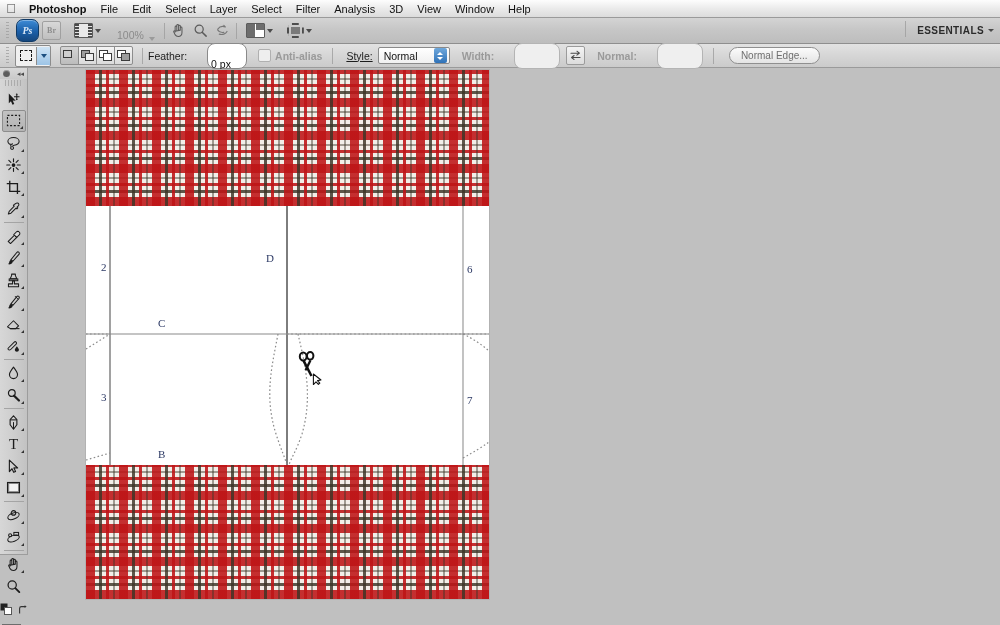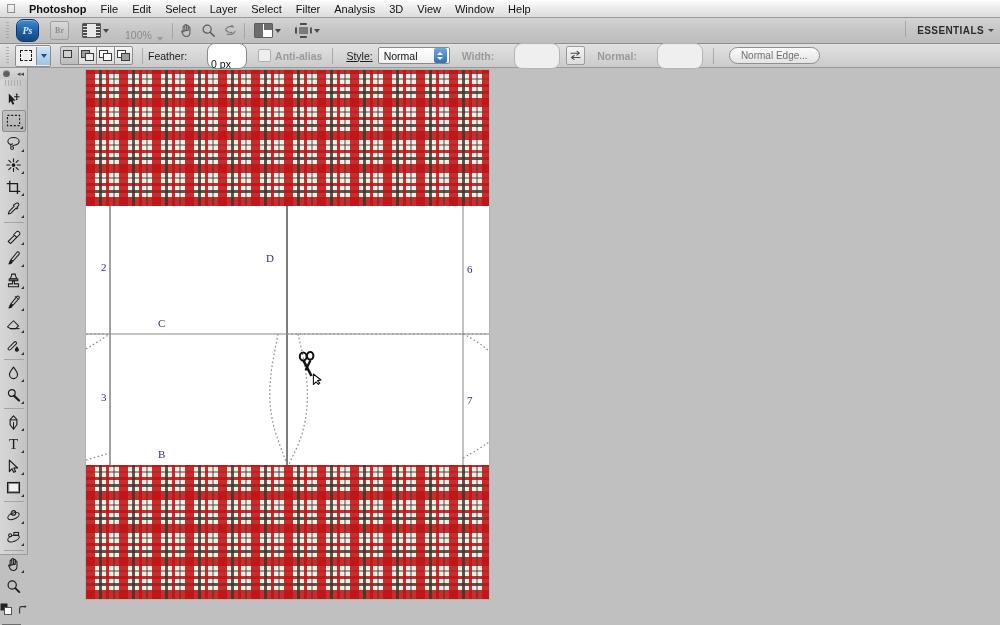--- a/index.html
+++ b/index.html
@@ -293,21 +293,21 @@
     <div class="mi">View</div>
     <div class="mi">Window</div>
     <div class="mi">Help</div>
     <div class="menubar-right"></div>
   </div>
 
   <div class="appbar">
     <div class="grip"></div>
     <div class="ps-badge">Ps</div>
 
-    <div class="ab-btn" style="margin-left:8px;">
+    <div class="ab-btn" style="margin-left:0;">
       <div class="br-badge">Br</div>
     </div>
 
     <div class="ab-btn" style="margin-left:6px;">
       <span class="mb-ico"></span>
       <span class="caret"></span>
     </div>
 
     <div class="ab-btn" style="margin-left:6px;align-items:flex-end;">
       <span class="zoomlbl">100%</span>

